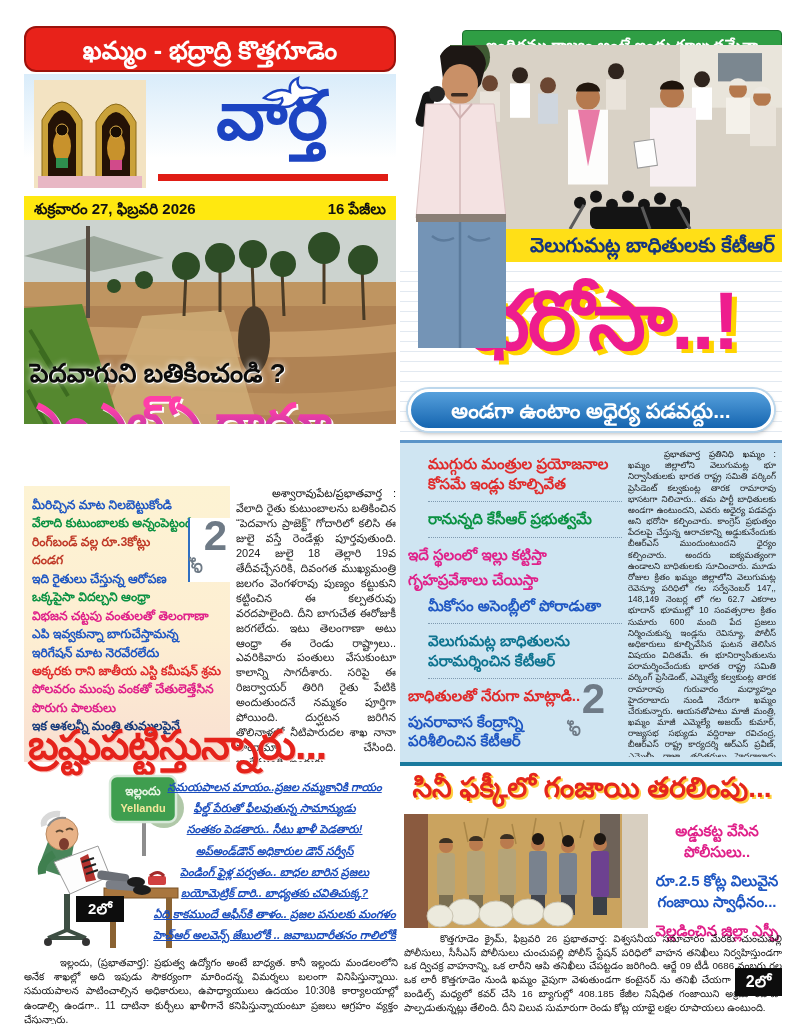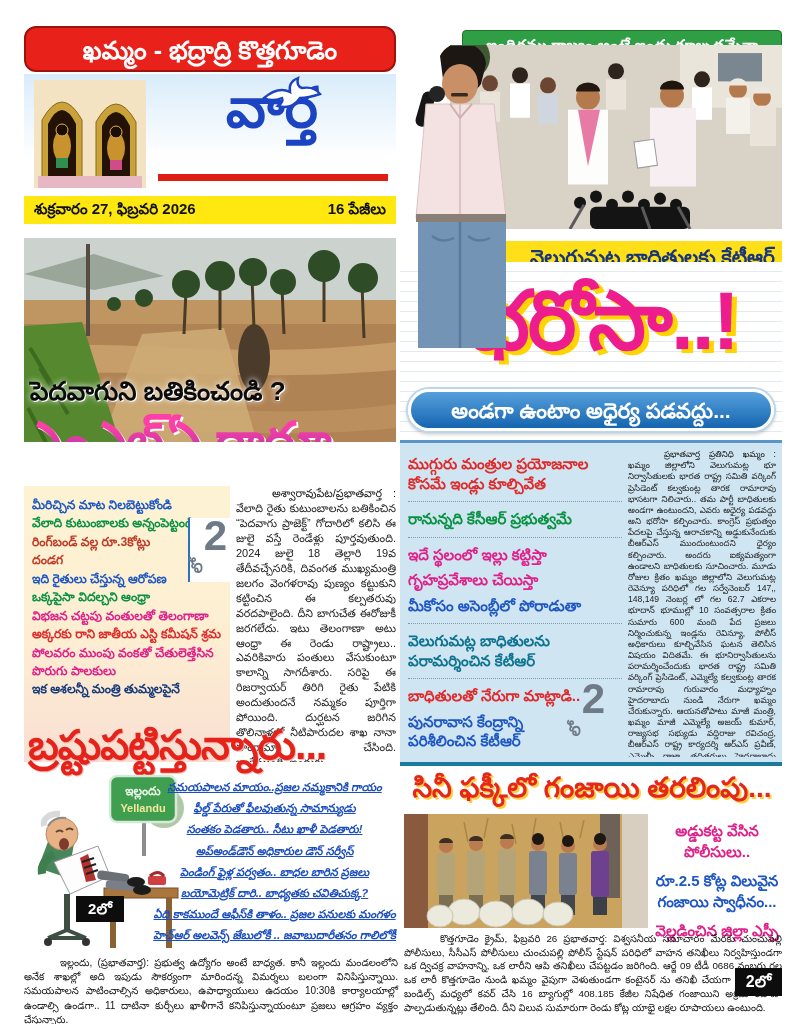--- a/index.html
+++ b/index.html
@@ -4,27 +4,27 @@
 <style>
   html,body{margin:0;padding:0;background:#888;}
   #page{position:relative;width:787px;height:1024px;background:#ffffff;margin:0 auto;
         font-family:"Liberation Sans","DejaVu Sans",sans-serif;overflow:hidden;}
   .abs{position:absolute;}
   
   .edition-banner{left:24px;top:26px;width:372px;height:46px;background:#e8221a;border:2px solid #9c120c;
       border-radius:12px;color:#fff;font-weight:bold;font-size:25px;text-align:center;line-height:44px;box-sizing:border-box;}
   .masthead{left:24px;top:74px;width:372px;height:120px;background:linear-gradient(180deg,#d9ecfa,#ffffff 70%);}
   .deity{left:10px;top:6px;width:112px;height:108px;}
-  .paper-name{left:128px;top:-4px;width:240px;text-align:center;font-size:56px;font-weight:bold;color:#1c44c2;line-height:1.35;}
+  .paper-name{left:128px;top:-4px;width:240px;text-align:center;font-size:68px;font-weight:bold;color:#1c44c2;line-height:1.35;}
   .logo-underline{left:134px;top:100px;width:230px;height:7px;background:#e01d15;}
   .dove{left:234px;top:2px;width:64px;height:36px;}
   .date-strip{left:24px;top:196px;width:372px;height:28px;background:#ffe810;display:flex;justify-content:space-between;
       align-items:center;padding:0 10px;box-sizing:border-box;font-weight:bold;font-size:15px;color:#111;gap:6px;}
   
-  .flood-block{left:24px;top:238px;width:372px;height:204px;overflow:hidden;}
+  .flood-block{left:24px;top:220px;width:372px;height:204px;overflow:hidden;}
   .flood-kicker{left:6px;top:138px;width:360px;font-size:26px;font-weight:bold;color:#0c0c0c;
       text-shadow:0 0 6px rgba(255,255,255,.95),1px 1px 0 #fff;}
   .flood-headline{left:0;top:172px;width:372px;font-size:54px;font-weight:900;letter-spacing:-1px;
       background:linear-gradient(180deg,#ff3fa8 20%,#6a2d9e 95%);-webkit-background-clip:text;background-clip:text;
       color:transparent;filter:drop-shadow(2px 2px 0 rgba(255,255,255,.95));}
   .mla-panel{left:24px;top:486px;width:372px;height:276px;}
   .mla-bullets{left:0;top:0;width:206px;height:276px;box-sizing:border-box;padding:10px 8px 8px 8px;
       background:linear-gradient(180deg,#fdf3d3 0%,#fdeed2 55%,#f9dfd2 100%);}
   .mla-bullets div{font-size:12.3px;font-weight:bold;line-height:1.5;}
   .mla-bullets .pad-badge{padding-right:40px;}
@@ -42,34 +42,34 @@
   .cartoon{left:24px;top:770px;width:162px;height:190px;}
   .deck{right:391px;top:780px;text-align:center;}
   .deck div{white-space:nowrap;font-size:11.3px;font-weight:bold;font-style:italic;color:#1d4fbe;
       text-decoration:underline;margin-bottom:6.5px;line-height:1.3;}
   .yellandu-body{left:24px;top:956px;width:374px;height:60px;font-size:10px;line-height:1.42;text-align:justify;color:#111;}
   
   .green-kicker{left:462px;top:30px;width:320px;height:31px;background:#2f9e44;border:1px solid #1d7330;border-radius:4px;
       color:#fff;font-weight:bold;font-size:16px;text-align:center;line-height:29px;box-sizing:border-box;}
   .press-photo{left:450px;top:45px;width:332px;height:184px;}
   .yellow-strap{left:450px;top:229px;width:332px;height:33px;background:#ffdf17;color:#15357e;font-weight:bold;
-      font-size:20px;line-height:33px;padding-left:80px;box-sizing:border-box;margin-top:12px;}
+      font-size:20px;line-height:33px;padding-left:80px;box-sizing:border-box;}
   .ktr-cutout{left:396px;top:46px;width:126px;height:302px;z-index:5;}
   .bharosa-zone{left:400px;top:262px;width:382px;height:174px;
       background:repeating-linear-gradient(180deg,#ffffff 0 9px,#e2e9f1 9px 10px);}
   .bharosa-headline{left:24px;top:0px;width:358px;text-align:center;font-size:82px;font-weight:900;letter-spacing:-2px;
       color:#ee1d8e;text-shadow:5px 4px 0 #ffd400;line-height:1.45;}
   .assurance-pill{left:8px;top:127px;width:366px;height:42px;border-radius:22px;
       background:linear-gradient(180deg,#56a0dc,#1565b0);border:3px solid #fff;box-shadow:0 0 0 2px #bcd7ec,0 2px 5px rgba(0,0,0,.35);
       color:#fff;font-weight:bold;font-size:21px;text-align:center;line-height:38px;box-sizing:border-box;z-index:6;}
   .blue-panel{left:400px;top:440px;width:382px;height:326px;background:#cfe5f2;
       border-top:3px solid #5a94c8;border-bottom:4px solid #1a7a9e;box-sizing:border-box;}
   .ktr-bullets{left:8px;top:8px;width:214px;}
   .ktr-bullets div{font-size:15px;font-weight:bold;line-height:1.3;padding:3px 0;}
-  .ktr-bullets .sep{border-bottom:1.5px dotted #7f9ab0;padding-bottom:8px;margin-bottom:4px;}
+  .ktr-bullets .sep{border-bottom:1.5px dotted #7f9ab0;padding-bottom:8px;margin-bottom:4px;margin-left:20px;}
   .ktr-bullets .pad-badge{padding-right:52px;}
   .ktr-body{left:228px;top:6px;width:148px;height:308px;font-size:8.6px;line-height:1.3;text-align:justify;color:#222;overflow:hidden;}
   
   .ganja-headline{left:402px;top:772px;width:380px;text-align:center;font-size:28px;font-weight:900;color:#e5261c;
       text-shadow:2px 2px 0 #ffcf3f;}
   .ganja-photo{left:404px;top:814px;width:244px;height:114px;}
   .ganja-deck{left:652px;top:820px;width:130px;text-align:center;}
   .ganja-deck div{font-size:15px;font-weight:bold;line-height:1.4;margin-bottom:8px;}
   .ganja-body{left:404px;top:932px;width:378px;height:76px;font-size:9.8px;line-height:1.4;text-align:justify;color:#111;}
   
@@ -148,20 +148,21 @@
   </div>
 
   <div class="abs mla-panel">
     <div class="abs mla-bullets">
       <div class="c-blue">మీరిచ్చిన మాట నిలబెట్టుకోండి</div>
       <div class="c-green">వేలాది కుటుంబాలకు అన్నంపెట్టండి</div>
       <div class="c-maroon pad-badge">రింగ్‌బండ్ వల్ల రూ.3కోట్లు దండగ</div>
       <div class="c-blue pad-badge">ఇది రైతులు చేస్తున్న ఆరోపణ</div>
       <div class="c-green pad-badge">ఒక్కపైసా విదల్చని ఆంధ్రా</div>
       <div class="c-mag">విభజన చట్టపు వంతులతో తెలంగాణా</div>
+      <div class="c-blue">ఎపి ఇవ్వకున్నా బాగుచేస్తామన్న ఇరిగేషన్ మాట నెరవేరలేదు</div>
       <div class="c-red">అక్కరకు రాని జాతీయ ఎస్టి కమీషన్ శ్రమ</div>
       <div class="c-mag">పోలవరం ముంపు వంకతో చేతులెత్తేసిన పొరుగు పాలకులు</div>
       <div class="c-navy">ఇక ఆశలన్నీ మంత్రి తుమ్మలపైనే</div>
     </div>
     <div class="abs ref-badge" style="left:164px;top:32px;">
       <span class="ref-num">2</span>
       <span class="ref-suffix">లో</span>
     </div>
     <div class="abs mla-body">
       <span class="dateline">అశ్వారావుపేట/ప్రభాతవార్త :</span>

